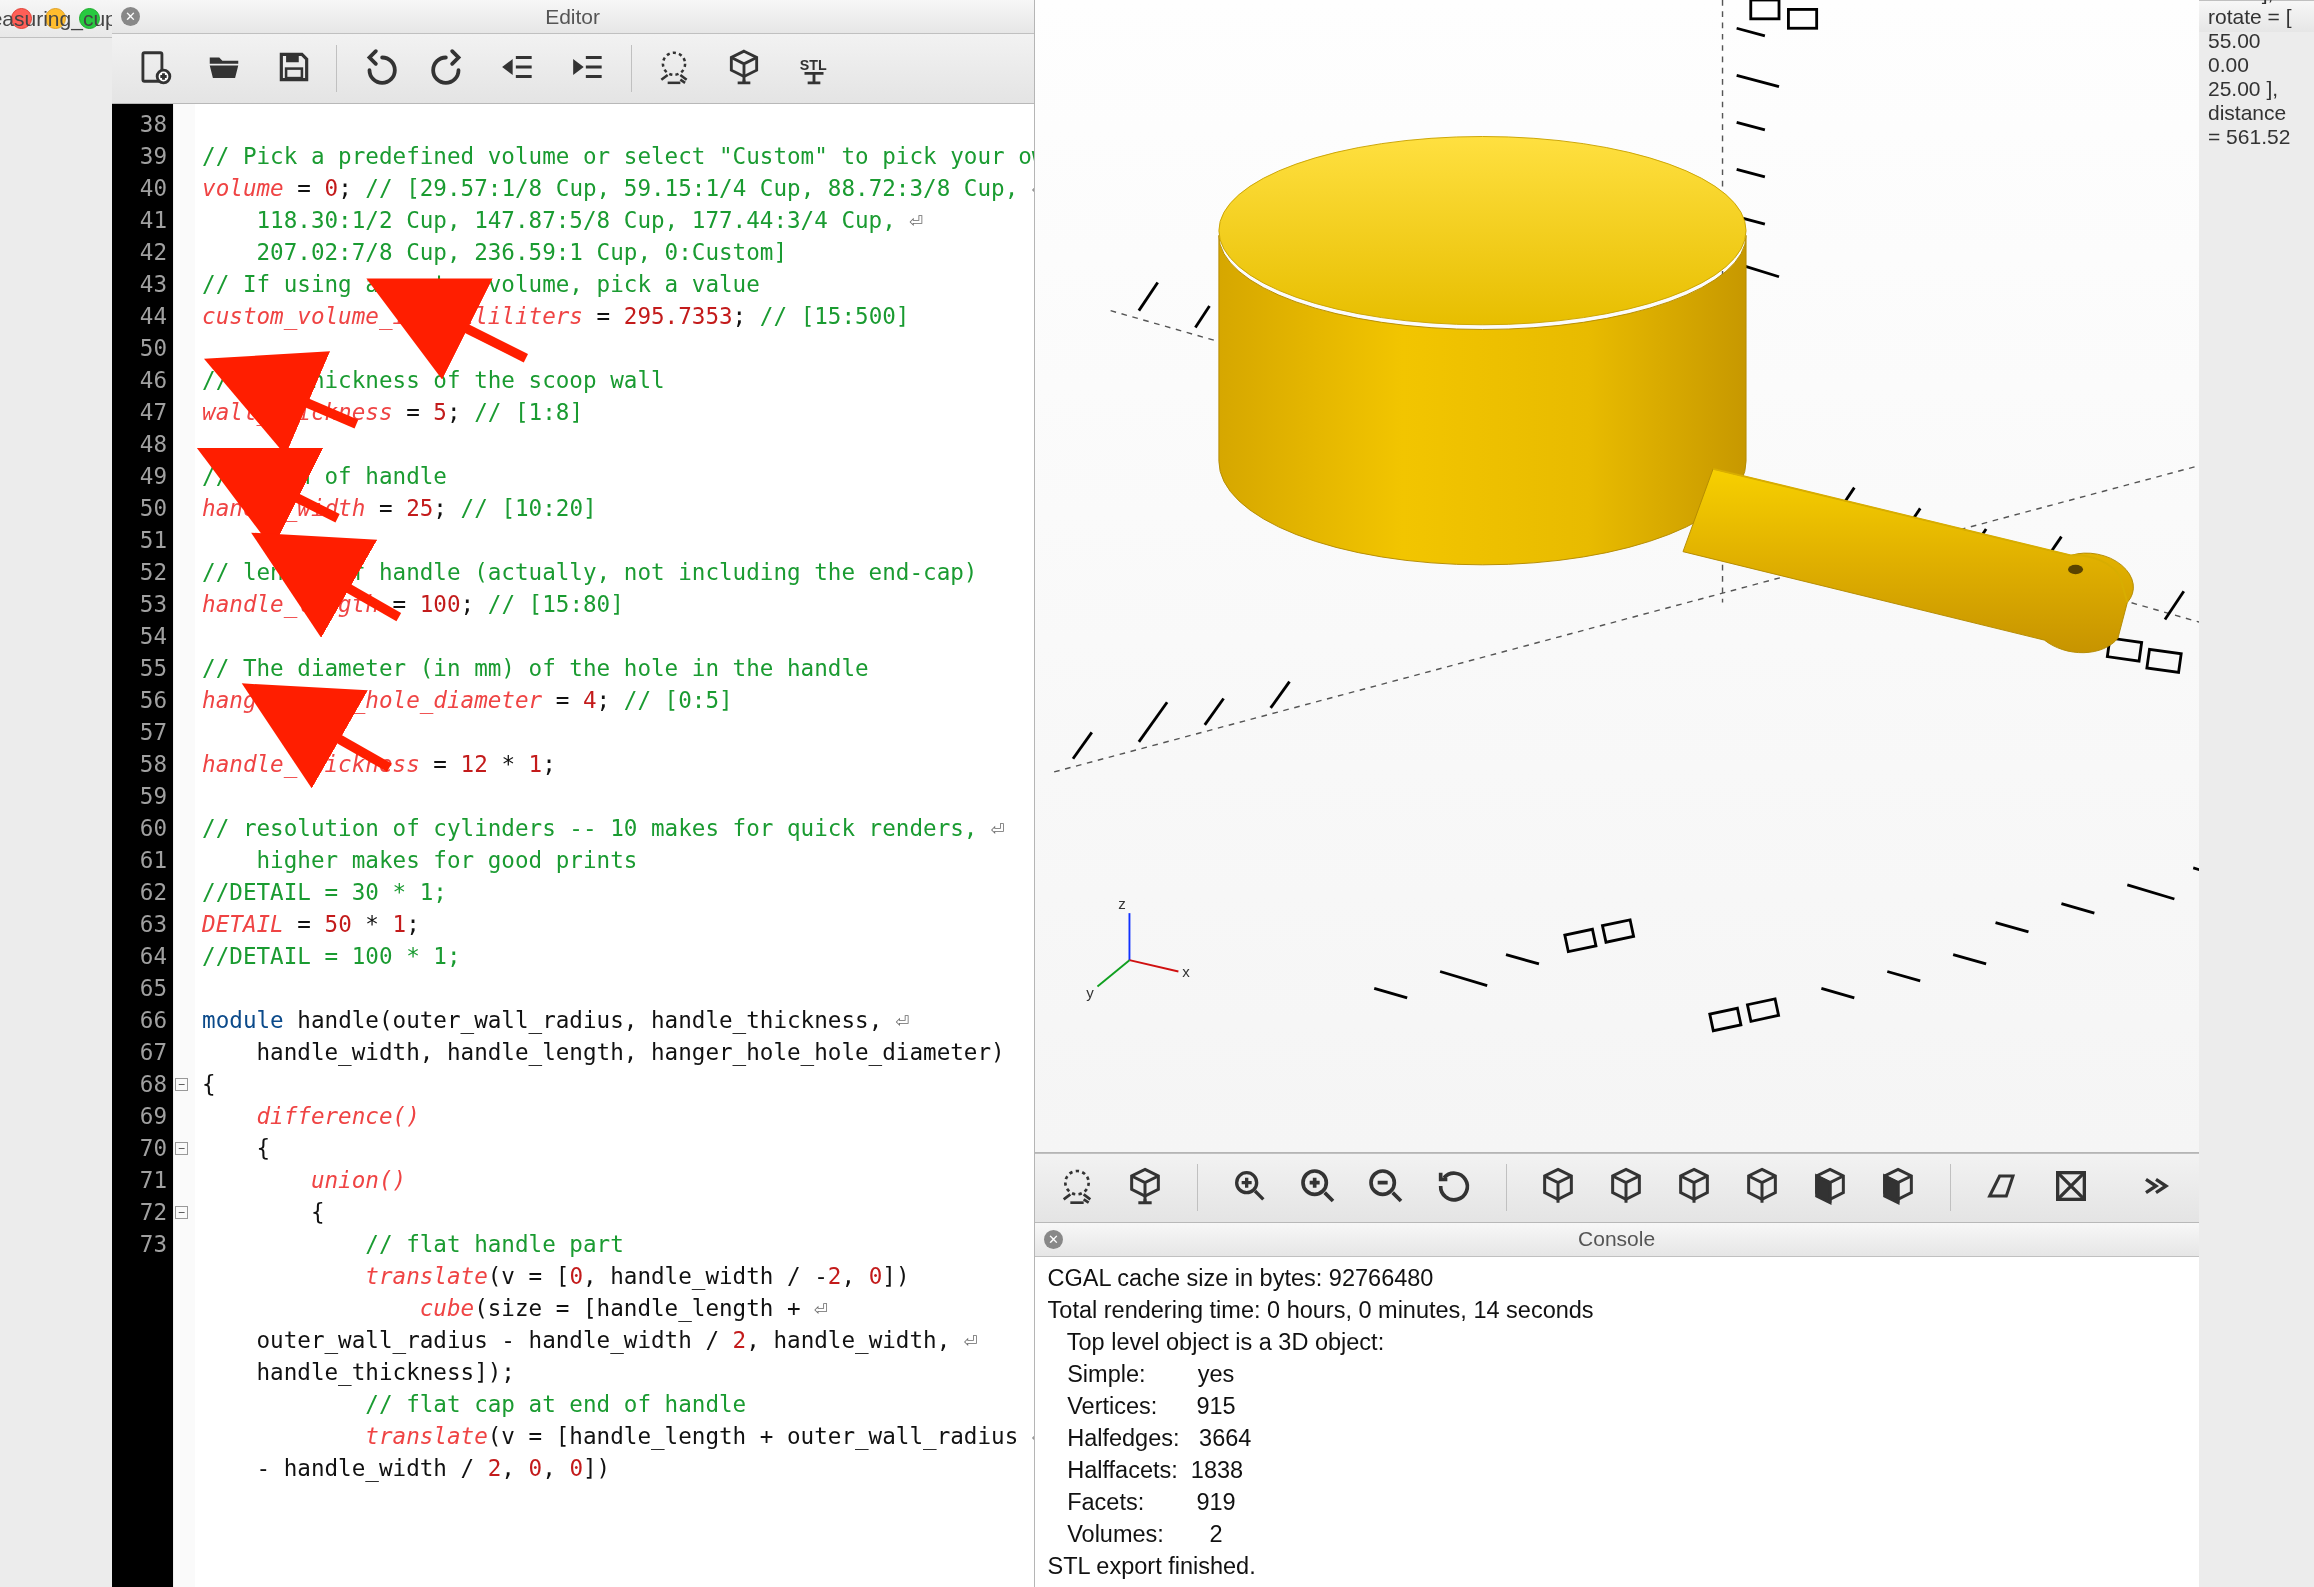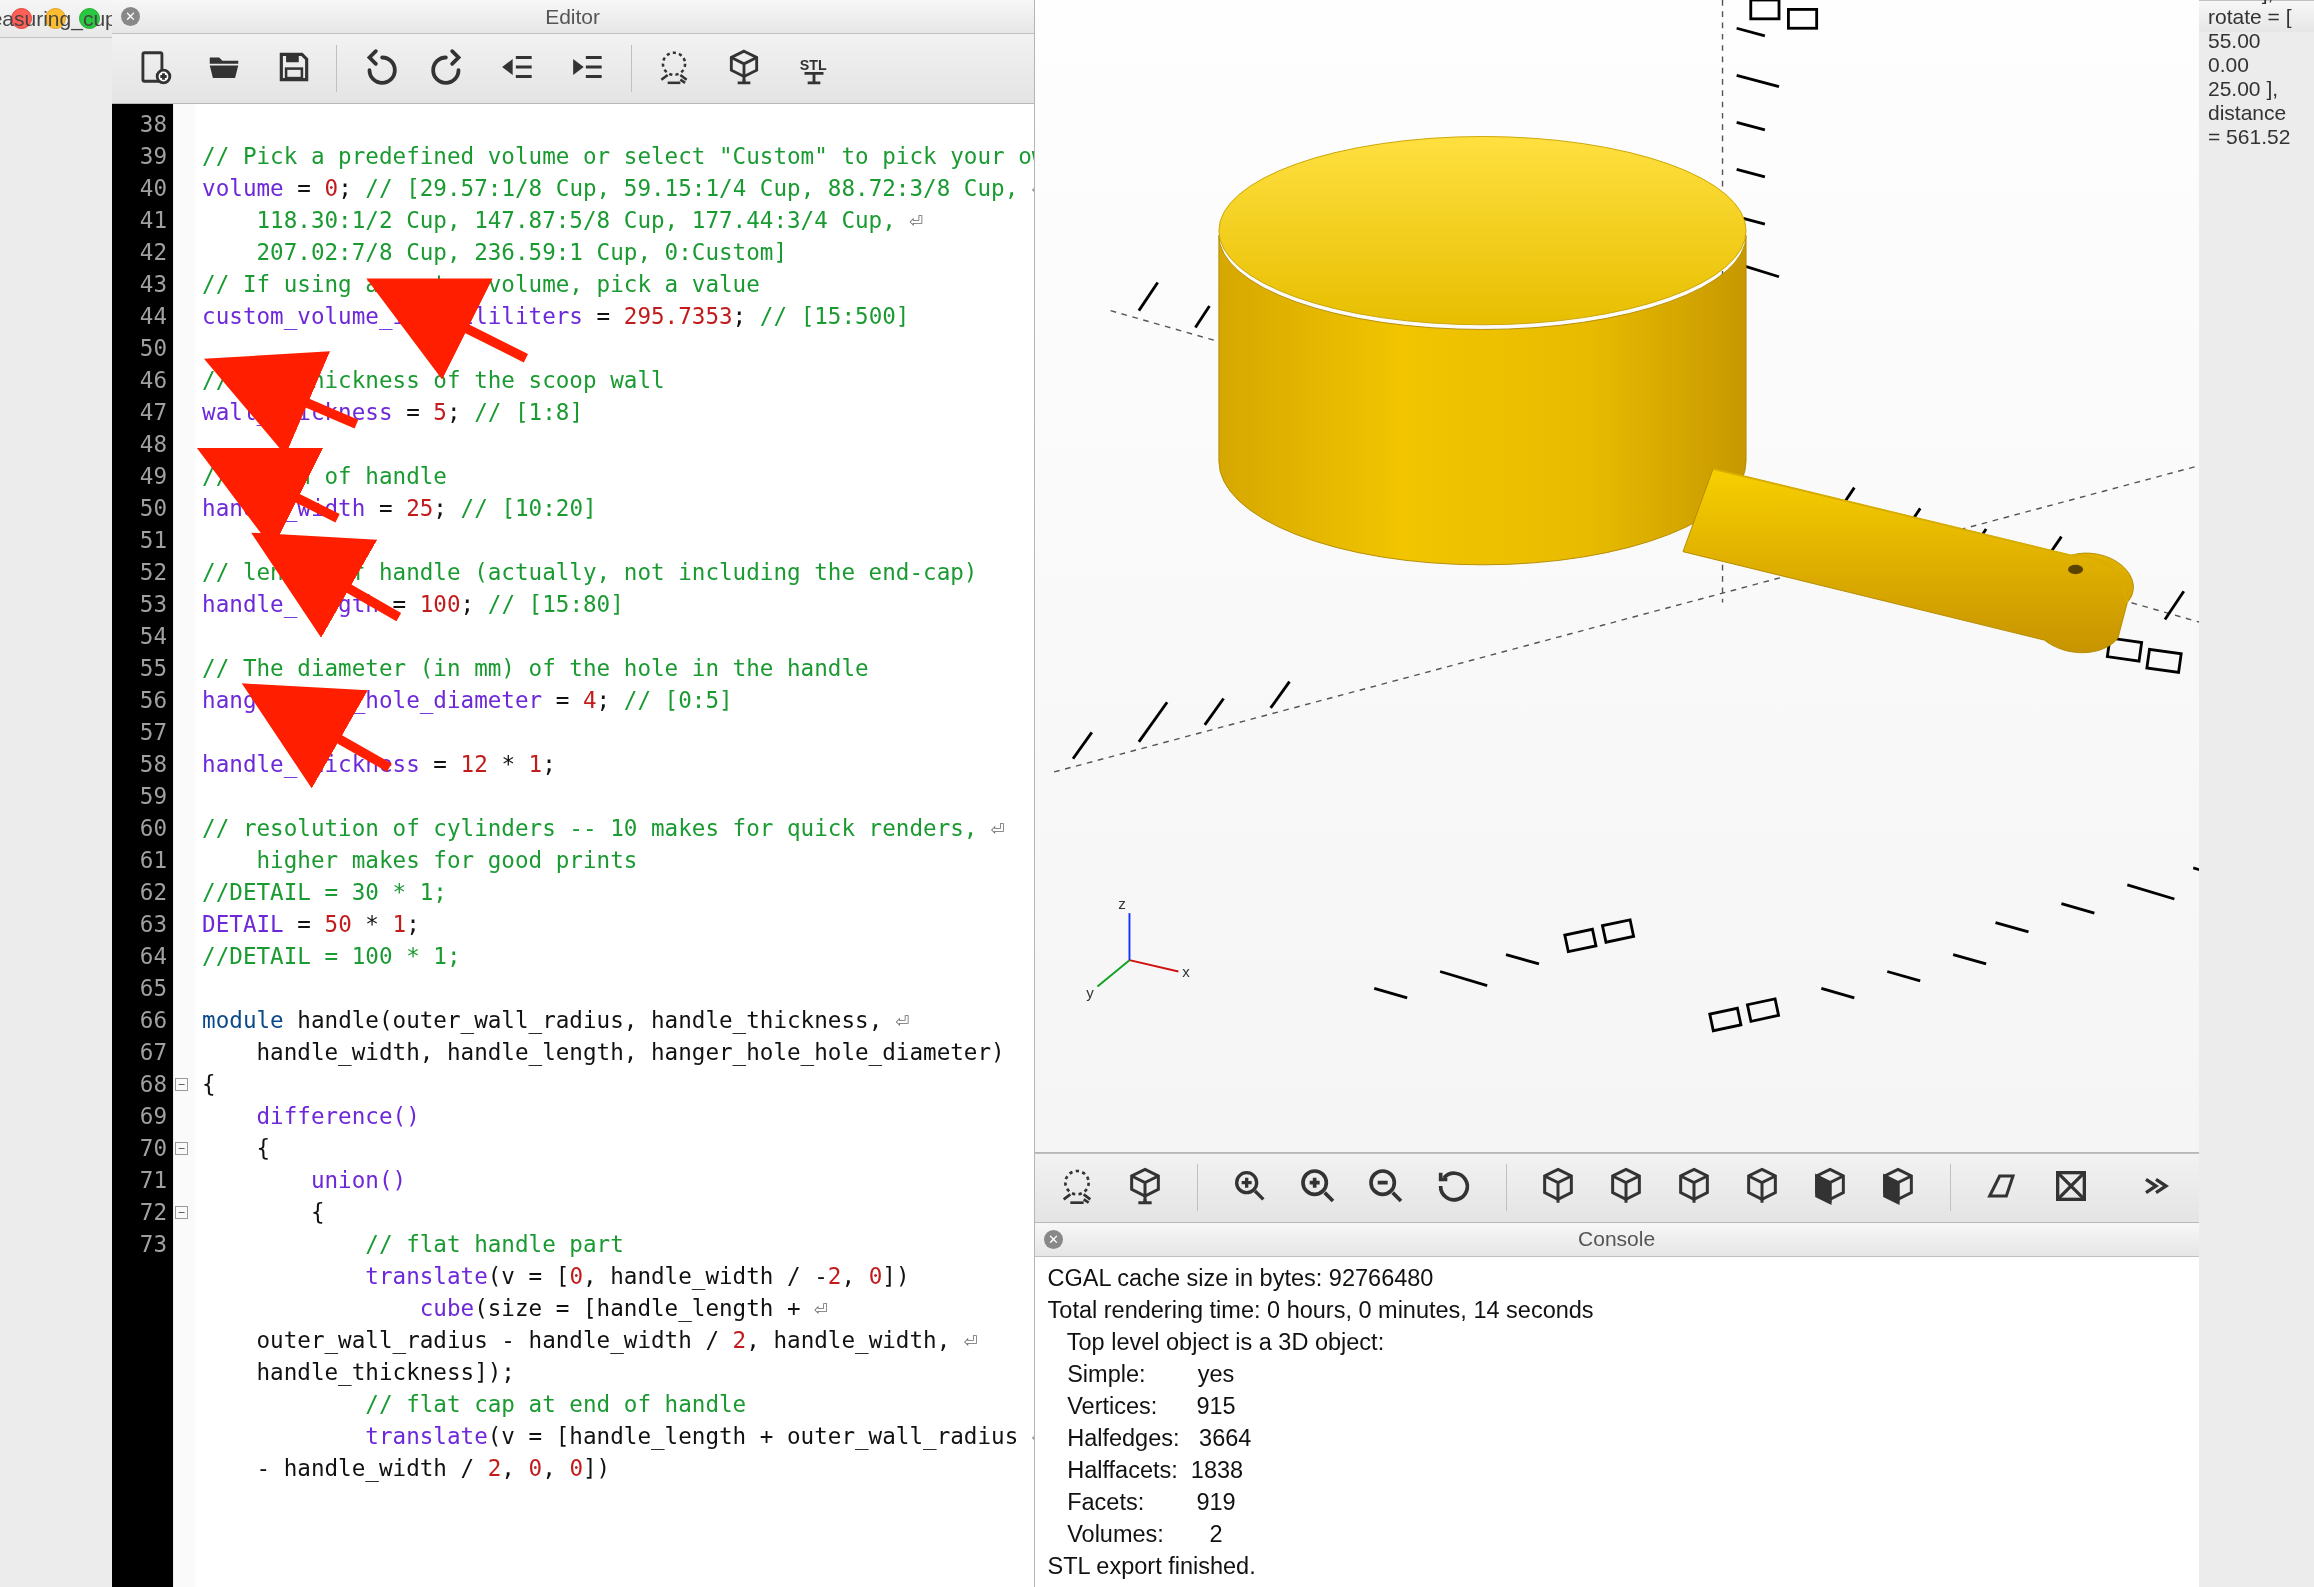--- a/index.html
+++ b/index.html
@@ -31,21 +31,21 @@
 .tbtn { width:66px; height:56px; display:flex; align-items:center; justify-content:center; border-radius:3.8px; position:relative;}
 .tbtn svg{width:38px;height:38px;}
 .sep{width:0.9px;height:47px;background:#c0c0c0;margin:0 5.6px;}
 
 
 .code { flex:1; display:flex; font-family: Menlo, Monaco, Consolas, monospace; font-size:22.6px; line-height:32px; overflow:hidden; background:#fff; position:relative;}
 .gutter { width:62px; background:#000000; color:#a0a0a0; text-align:right; padding:3.8px 5.6px 3.8px 0; border-right:0.9px solid #eee; user-select:none;}
 .fold { width:21px; background:#fafafa; padding:3.8px 0; color:#888; font-size:13px;}
 .codebody { flex:1; padding:3.8px 0 3.8px 7.5px; white-space:pre; color:#111; overflow:hidden;}
 .c-comment{color:#1a9b31;}
-.c-ident{color:#6d28d9;}
+.c-ident{color:#ef4444;font-style:italic;}
 .c-num{color:#c31b1b;}
 .c-key{color:#0b4a8a;}
 .wrap-arrow{color:#6a6a6a;}
 .fold-box{display:inline-block;width:13px;height:13px;border:0.9px solid #999;font-size:11.3px;line-height:11.3px;text-align:center;color:#555;margin-left:1.9px;}
 
 
 .arrows{position:absolute;left:235px;top:0;pointer-events:none;}
 .arrows svg{overflow:visible;}
 
 

